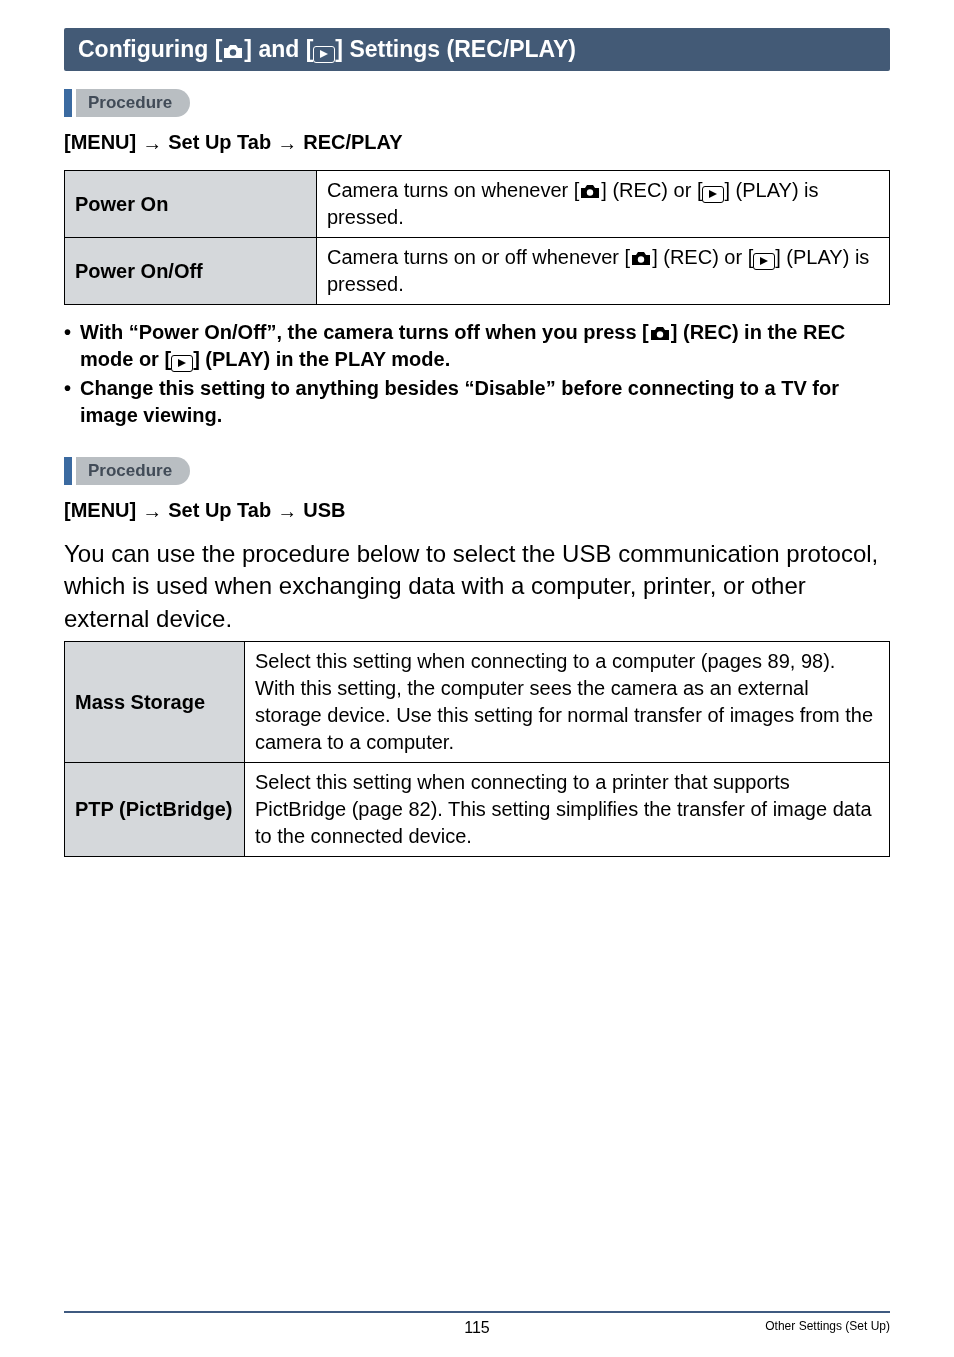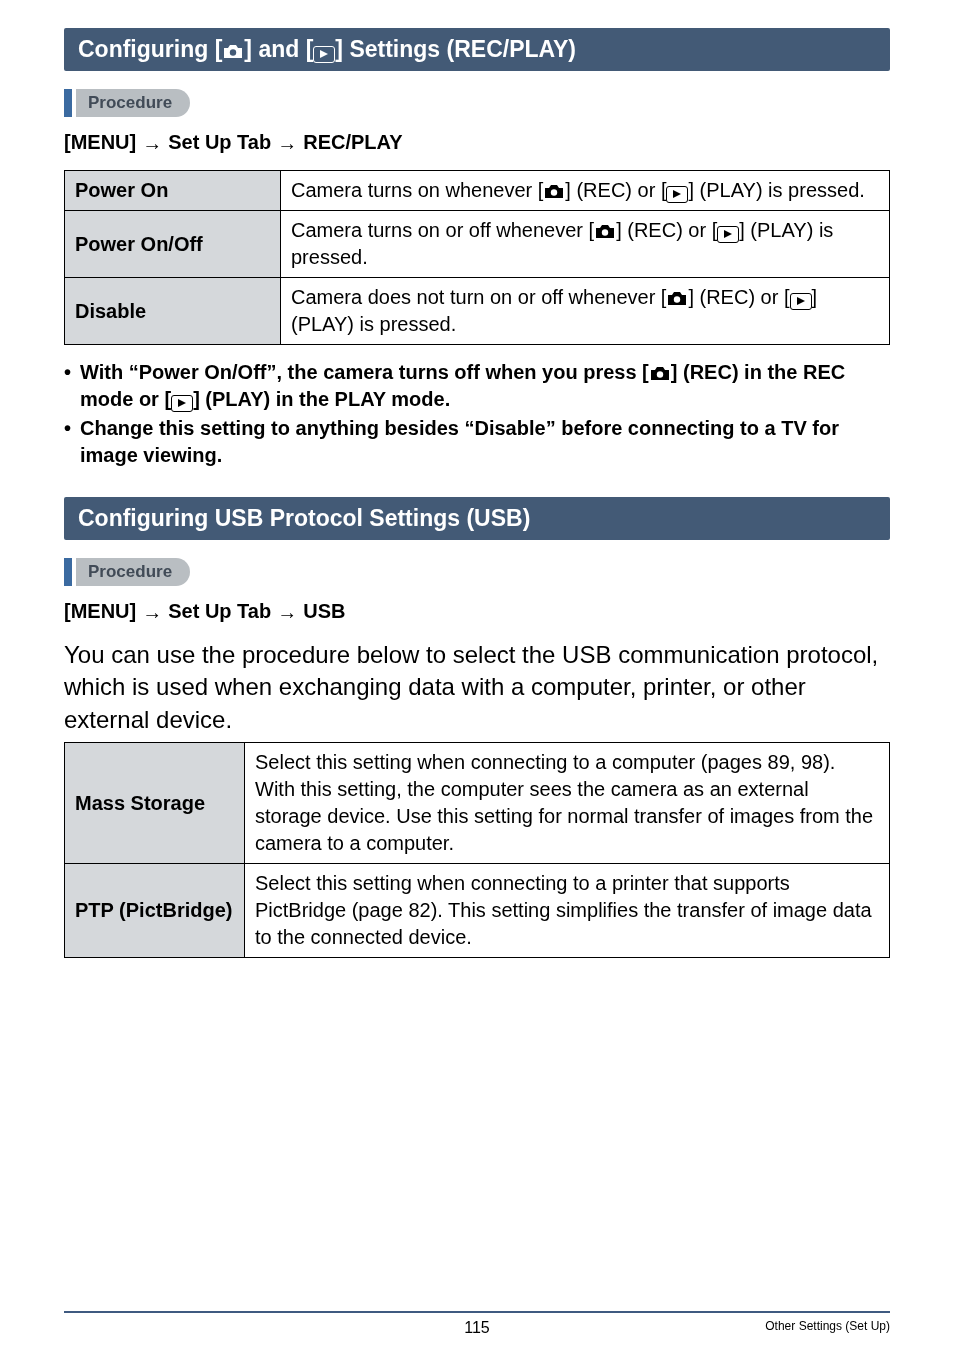--- a/index.html
+++ b/index.html
@@ -67,21 +67,21 @@
     border: 1px solid #000;
     padding: 6px 10px;
     font-size: 20px;
     vertical-align: middle;
     line-height: 1.35;
     text-align: left;
   }
   table.settings th {
     background: #d5d8db;
     font-weight: bold;
-    width: 216px;
+    width: 252px;
   }
   table.usb th { width: 180px; }
   .notes {
     font-size: 20px;
     line-height: 1.35;
     margin-bottom: 28px;
     font-weight: bold;
   }
   .notes li {
     list-style: none;
@@ -192,35 +192,20 @@
               <svg class="play-svg" width="10" height="10" viewBox="0 0 10 10">
                 <polygon points="1,1 9,5 1,9" fill="#000"></polygon>
               </svg>
             </span><span>] (PLAY) is pressed.</span>
       </td>
     </tr>
     <tr>
       <th>Power On/Off</th>
       <td>
         <span>Camera turns on or off whenever [</span><span class="icon-bare">
-              <svg class="rec-svg" width="22" height="15" viewBox="0 0 22 15">
-                <path d="M2 4 h4 l2 -3 h6 l2 3 h4 v10 h-18 z" fill="#000"></path>
-                <circle cx="11" cy="8.5" r="3.2" fill="#fff"></circle>
-              </svg>
-            </span><span>] (REC) or [</span><span class="icon-boxed">
-              <svg class="play-svg" width="10" height="10" viewBox="0 0 10 10">
-                <polygon points="1,1 9,5 1,9" fill="#000"></polygon>
-              </svg>
-            </span><span>] (PLAY) is pressed.</span>
-      </td>
-    </tr>
-    <tr>
-      <th>Disable</th>
-      <td>
-        <span>Camera does not turn on or off whenever [</span><span class="icon-bare">
               <svg class="rec-svg" width="22" height="15" viewBox="0 0 22 15">
                 <path d="M2 4 h4 l2 -3 h6 l2 3 h4 v10 h-18 z" fill="#000"></path>
                 <circle cx="11" cy="8.5" r="3.2" fill="#fff"></circle>
               </svg>
             </span><span>] (REC) or [</span><span class="icon-boxed">
               <svg class="play-svg" width="10" height="10" viewBox="0 0 10 10">
                 <polygon points="1,1 9,5 1,9" fill="#000"></polygon>
               </svg>
             </span><span>] (PLAY) is pressed.</span>
       </td>
@@ -239,21 +224,20 @@
           <svg class="play-svg" width="10" height="10" viewBox="0 0 10 10">
             <polygon points="1,1 9,5 1,9" fill="#000"></polygon>
           </svg>
         </span><span>] (PLAY) in the PLAY mode.</span>
     </li>
     <li>
       <span>Change this setting to anything besides “Disable” before connecting to a TV for image viewing.</span>
     </li>
   </ul>
 
-  <div class="section-bar">Configuring USB Protocol Settings (USB)</div>
 
   <div class="procedure-row">
     <div class="proc-bar"></div>
     <div class="proc-pill">Procedure</div>
   </div>
 
   <div class="menu-path">
     <span>[MENU]</span>
     <span class="arrow">→</span>
     <span>Set Up Tab</span>

